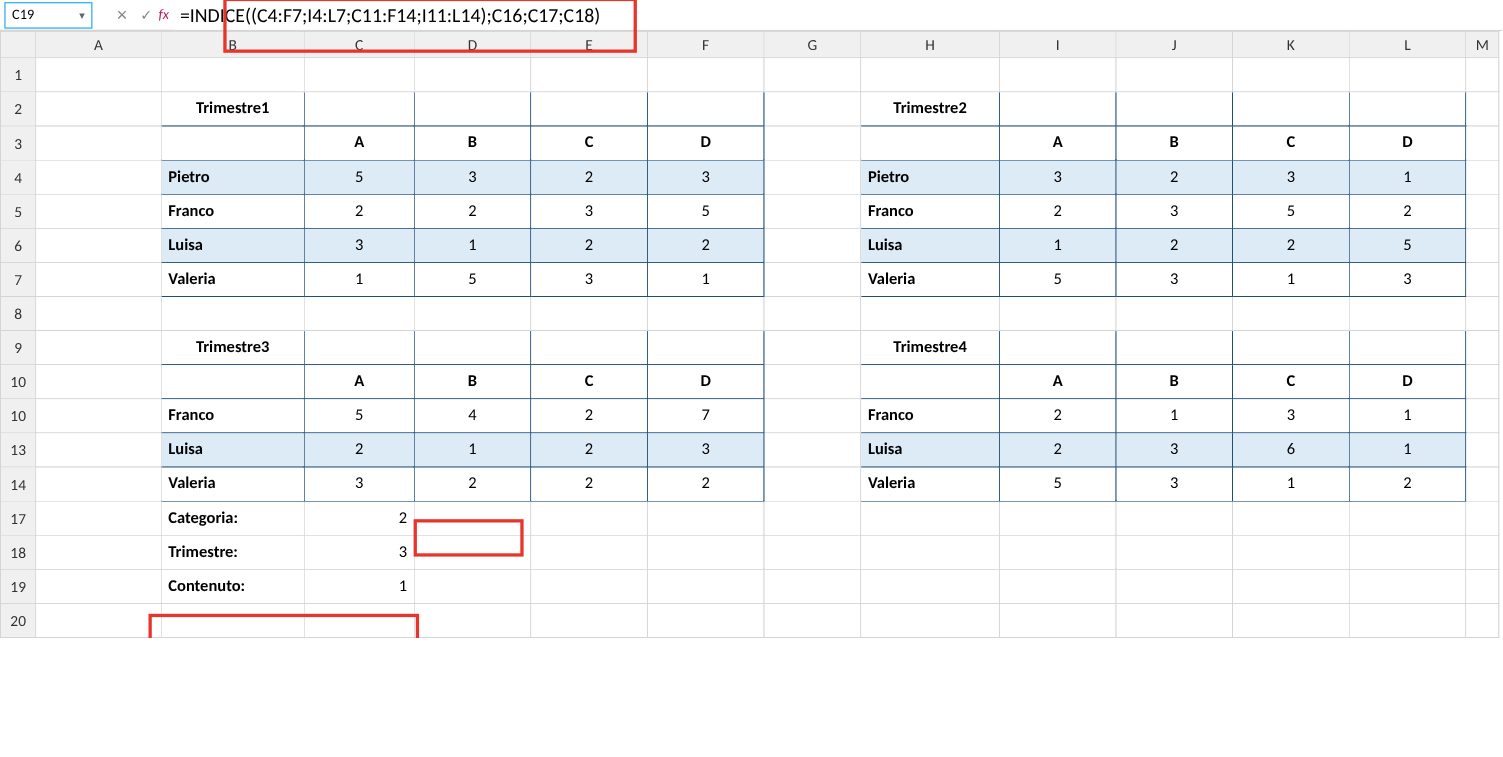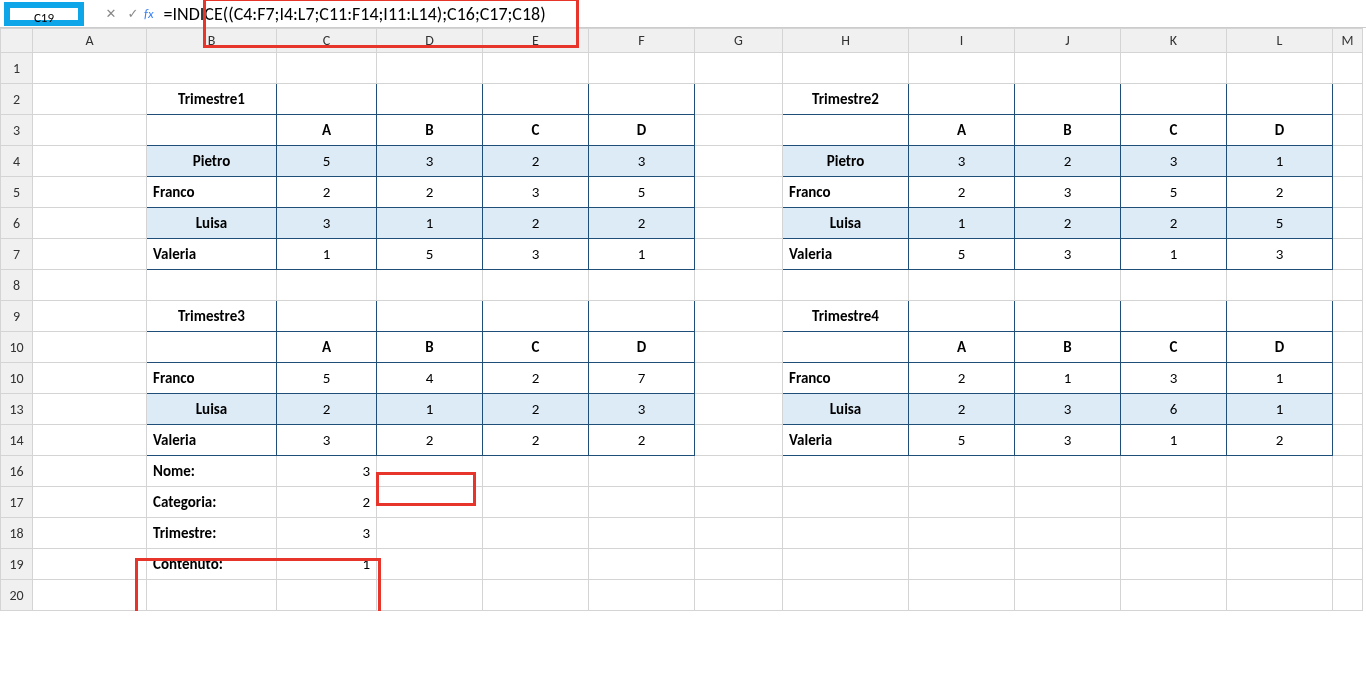--- a/index.html
+++ b/index.html
@@ -10,49 +10,48 @@
     display: flex;
     align-items: center;
     height: 28px;
     border-bottom: 1px solid #ccc;
     background: #fff;
     position: relative;
   }
   .name-box {
     width: 80px;
     height: 24px;
-    border: 6px solid #0ea5e9;
+    border: 1px solid #0ea5e9;
     margin: 0 4px;
     padding: 2px 6px;
     font-size: 13px;
     display: flex;
     align-items: center;
     justify-content: space-between;
-    flex-direction: column;
   }
   .name-box-arrow {
     font-size: 10px;
     color: #666;
   }
   .fb-sep { width: 12px; }
   .fb-btn {
     width: 22px;
     height: 22px;
     display: flex;
     align-items: center;
     justify-content: center;
     color: #888;
     font-size: 13px;
   }
   .fb-btn.cancel { color: #888; }
   .fb-btn.check { color: #888; }
   .fx-label {
     font-style: italic;
     font-size: 13px;
-    color: #3b82f6;
+    color: #be185d;
     margin-right: 4px;
   }
   .formula-input {
     flex: 1;
     height: 100%;
     padding: 2px 6px;
     font-size: 18px;
     border: none;
     font-family: Calibri, Arial, sans-serif;
   }
@@ -138,21 +137,20 @@
     text-align: left;
     border: 1px solid #1f4e78 !important;
   }
   .tbl-cell {
     background: #bdd7ee;
     text-align: center;
     border: 1px solid #1f4e78 !important;
   }
   .tbl-cell.alt, .tbl-name.alt {
     background: #ddebf7;
-    text-align: center;
   }
   
   .lookup-label {
     font-weight: bold;
     text-align: left;
   }
   .lookup-val {
     text-align: right;
     padding-right: 8px;
   }
@@ -424,36 +422,20 @@
     <td class="tbl-name">Valeria</td>
     <td class="tbl-cell">5</td>
     <td class="tbl-cell">3</td>
     <td class="tbl-cell">1</td>
     <td class="tbl-cell">2</td>
     <td></td>
   </tr>
 
 
   <tr>
-          <th class="row-head">16</th>
-    <td></td>
-    <td class="lookup-label">Nome:</td>
-    <td class="lookup-val">3</td>
-    <td></td>
-          <td></td>
-          <td></td>
-          <td></td>
-          <td></td>
-          <td></td>
-          <td></td>
-          <td></td>
-          <td></td>
-          <td></td>
-  </tr>
-  <tr>
           <th class="row-head">17</th>
     <td></td>
     <td class="lookup-label">Categoria:</td>
     <td class="lookup-val">2</td>
     <td></td>
           <td></td>
           <td></td>
           <td></td>
           <td></td>
           <td></td>

